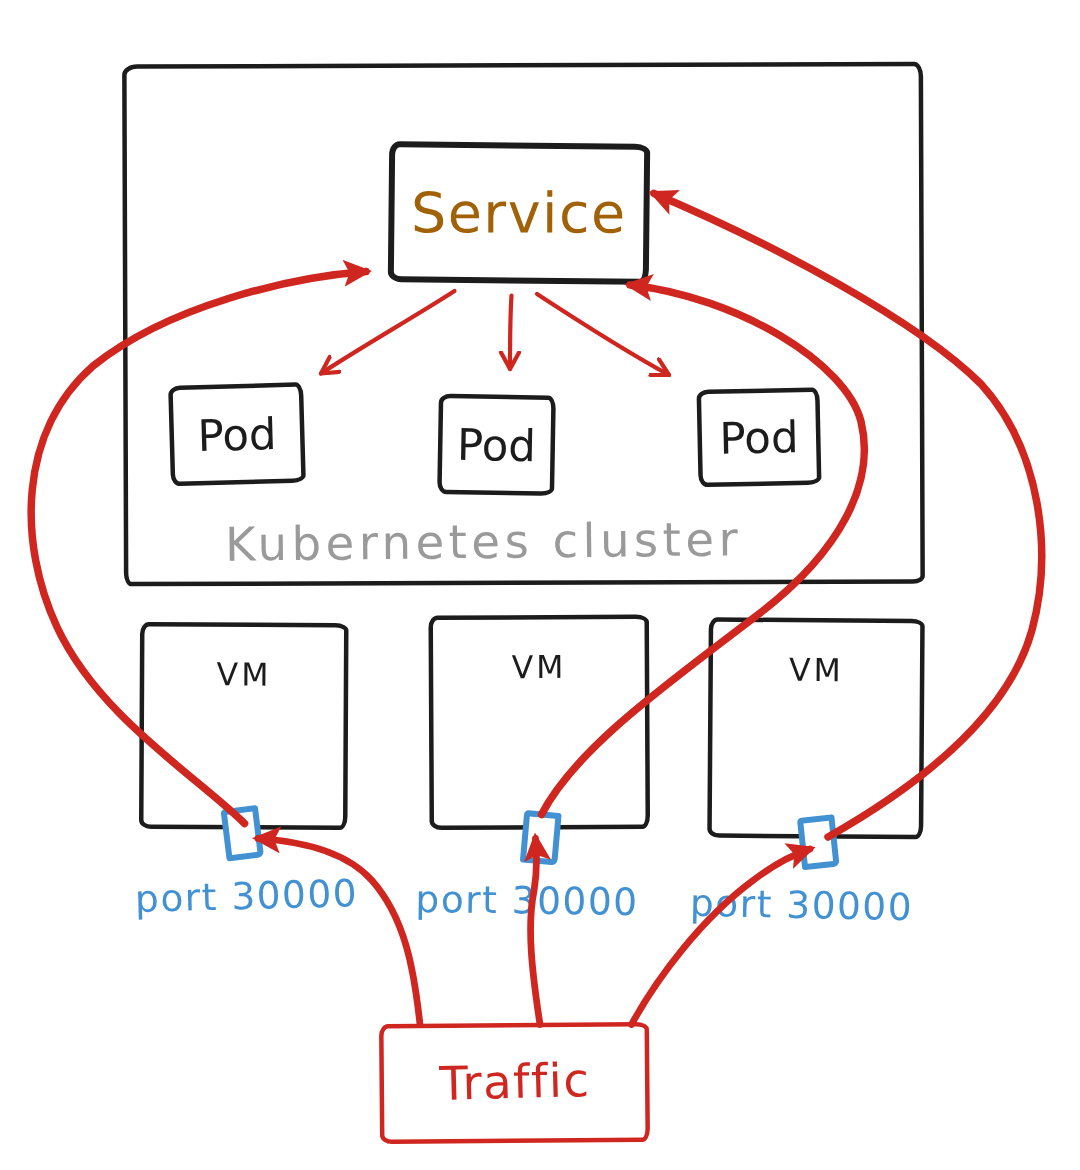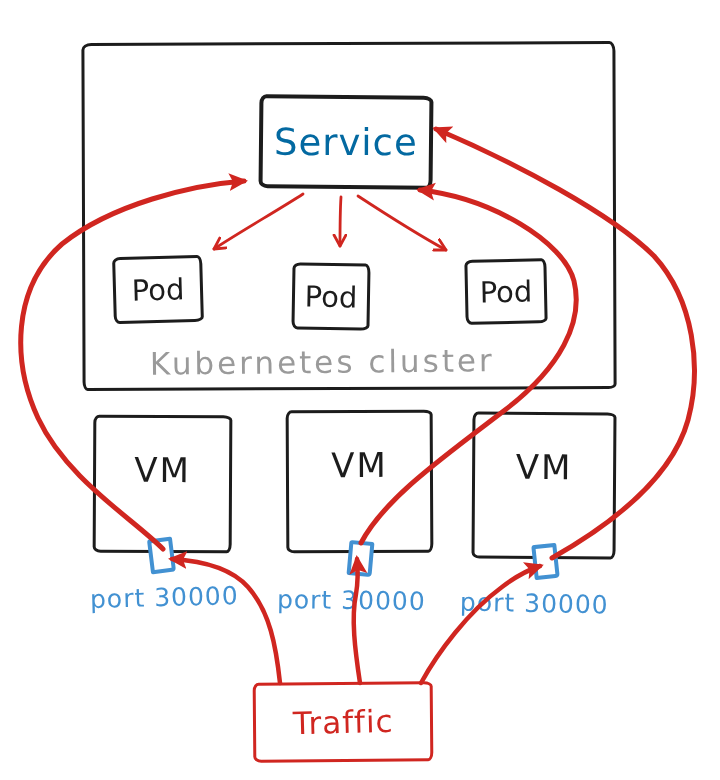--- a/index.html
+++ b/index.html
@@ -30,21 +30,21 @@
     transform: rotate(-0.2deg);
   }
   .service-box {
     left: 259px; top: 95px; width: 174px; height: 94px;
     border-width: 4px;
     border-radius: 7px 10px 6px 9px / 9px 6px 10px 7px;
     transform: rotate(0.6deg);
   }
   .service-label {
     font-size: 37px;
-    color: #0369a1;
+    color: #a16207;
     letter-spacing: 1px;
     transform: rotate(-0.5deg);
   }
   .pod-box {
     width: 90px; height: 67px;
     border-radius: 8px 5px 9px 6px / 6px 9px 5px 8px;
   }
   .pod-box.p1 { left: 113px; top: 256px; transform: rotate(-1.6deg); }
   .pod-box.p2 { left: 292px; top: 263px; width: 78px; transform: rotate(1deg); }
   .pod-box.p3 { left: 465px; top: 259px; width: 82px; height: 65px; transform: rotate(-1.2deg); }
@@ -59,23 +59,23 @@
     white-space: nowrap;
   }
   .vm-box {
     align-items: flex-start;
     border-radius: 6px 9px 5px 8px / 8px 5px 9px 6px;
   }
   .vm-box.v1 { left: 93px;  top: 415px; width: 139px; height: 138px; transform: rotate(0.3deg); }
   .vm-box.v2 { left: 286px; top: 410px; width: 147px; height: 143px; transform: rotate(-0.3deg); }
   .vm-box.v3 { left: 472px; top: 412px; width: 144px; height: 147px; transform: rotate(0.4deg); }
   .vm-label {
-    font-size: 34px;
+    font-size: 21px;
     color: #1c1c1c;
-    padding-top: 32px;
+    padding-top: 20px;
     letter-spacing: 2px;
   }
   .port-square {
     position: absolute;
     width: 17px; height: 27px;
     border: 4.5px solid #4291d2;
     background: #ffffff;
     border-radius: 3px 2px 4px 2px;
     box-sizing: content-box;
   }

